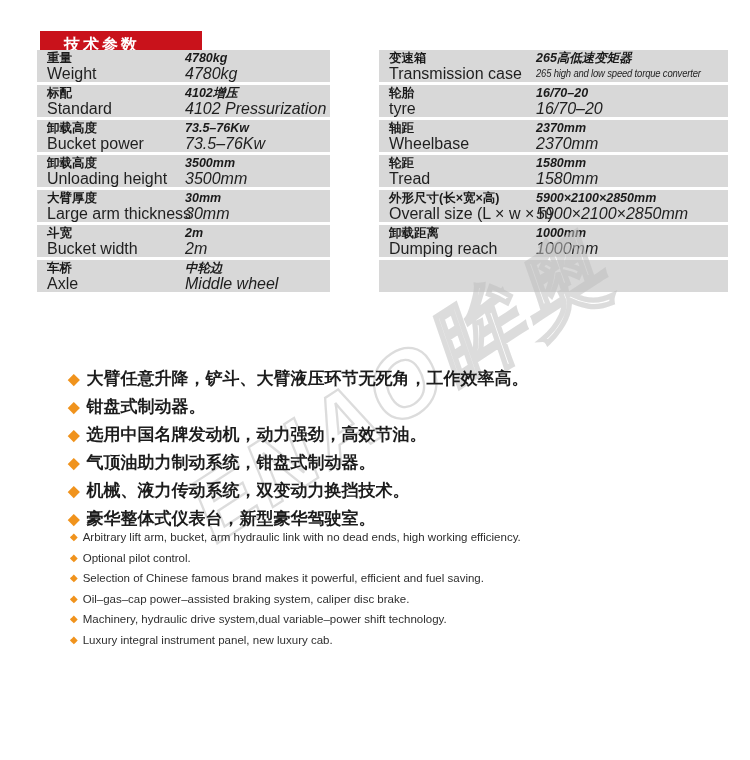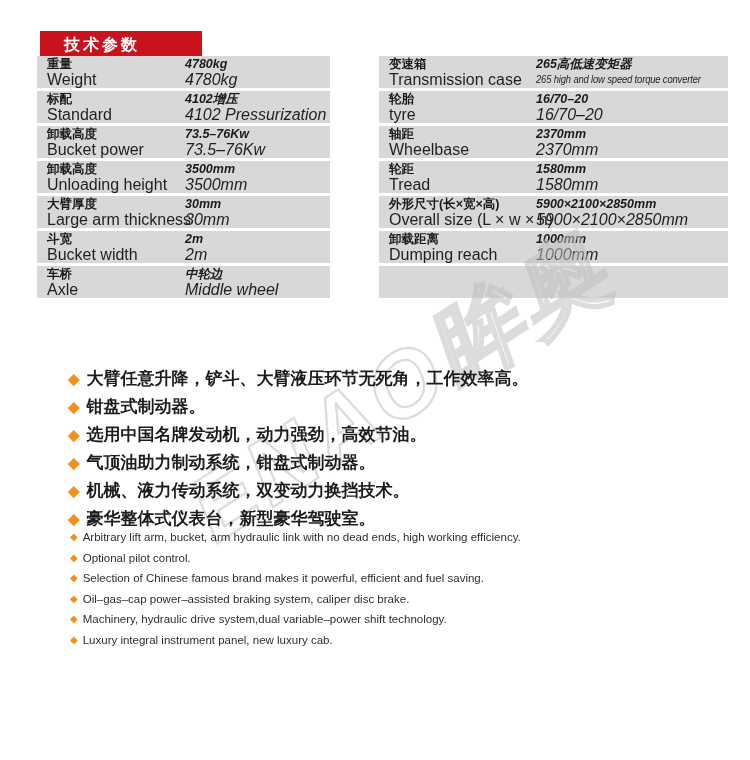--- a/index.html
+++ b/index.html
@@ -8,21 +8,21 @@
     font-family:"Liberation Sans",sans-serif;overflow:hidden;
     -webkit-font-smoothing:antialiased;
   }
   
   .banner{
     position:absolute;left:40px;top:31px;width:162px;height:28px;
     background:#c9121b;color:#ffffff;font-weight:bold;font-size:16px;
     line-height:28px;padding-left:24px;box-sizing:border-box;letter-spacing:3px;font-family:Liberation Serif, serif;
   }
   
-  .spec-table{position:absolute;left:37px;top:56px;width:666px;display:flex;z-index:1;}
+  .spec-table{position:absolute;left:37px;top:50px;width:666px;display:flex;z-index:1;}
   .half{display:block;}
   .half.left{width:293px;margin-right:13px;flex:none;}
   .half.right{flex:1;padding-left:36px;}
   .spec-row{
     height:32px;margin-bottom:3px;background:#d8d8d8;
     display:flex;align-items:flex-start;
     padding:1px 0 0 10px;box-sizing:border-box;
   }
   .cell{display:block;}
   .cell-label{width:138px;flex:none;}

